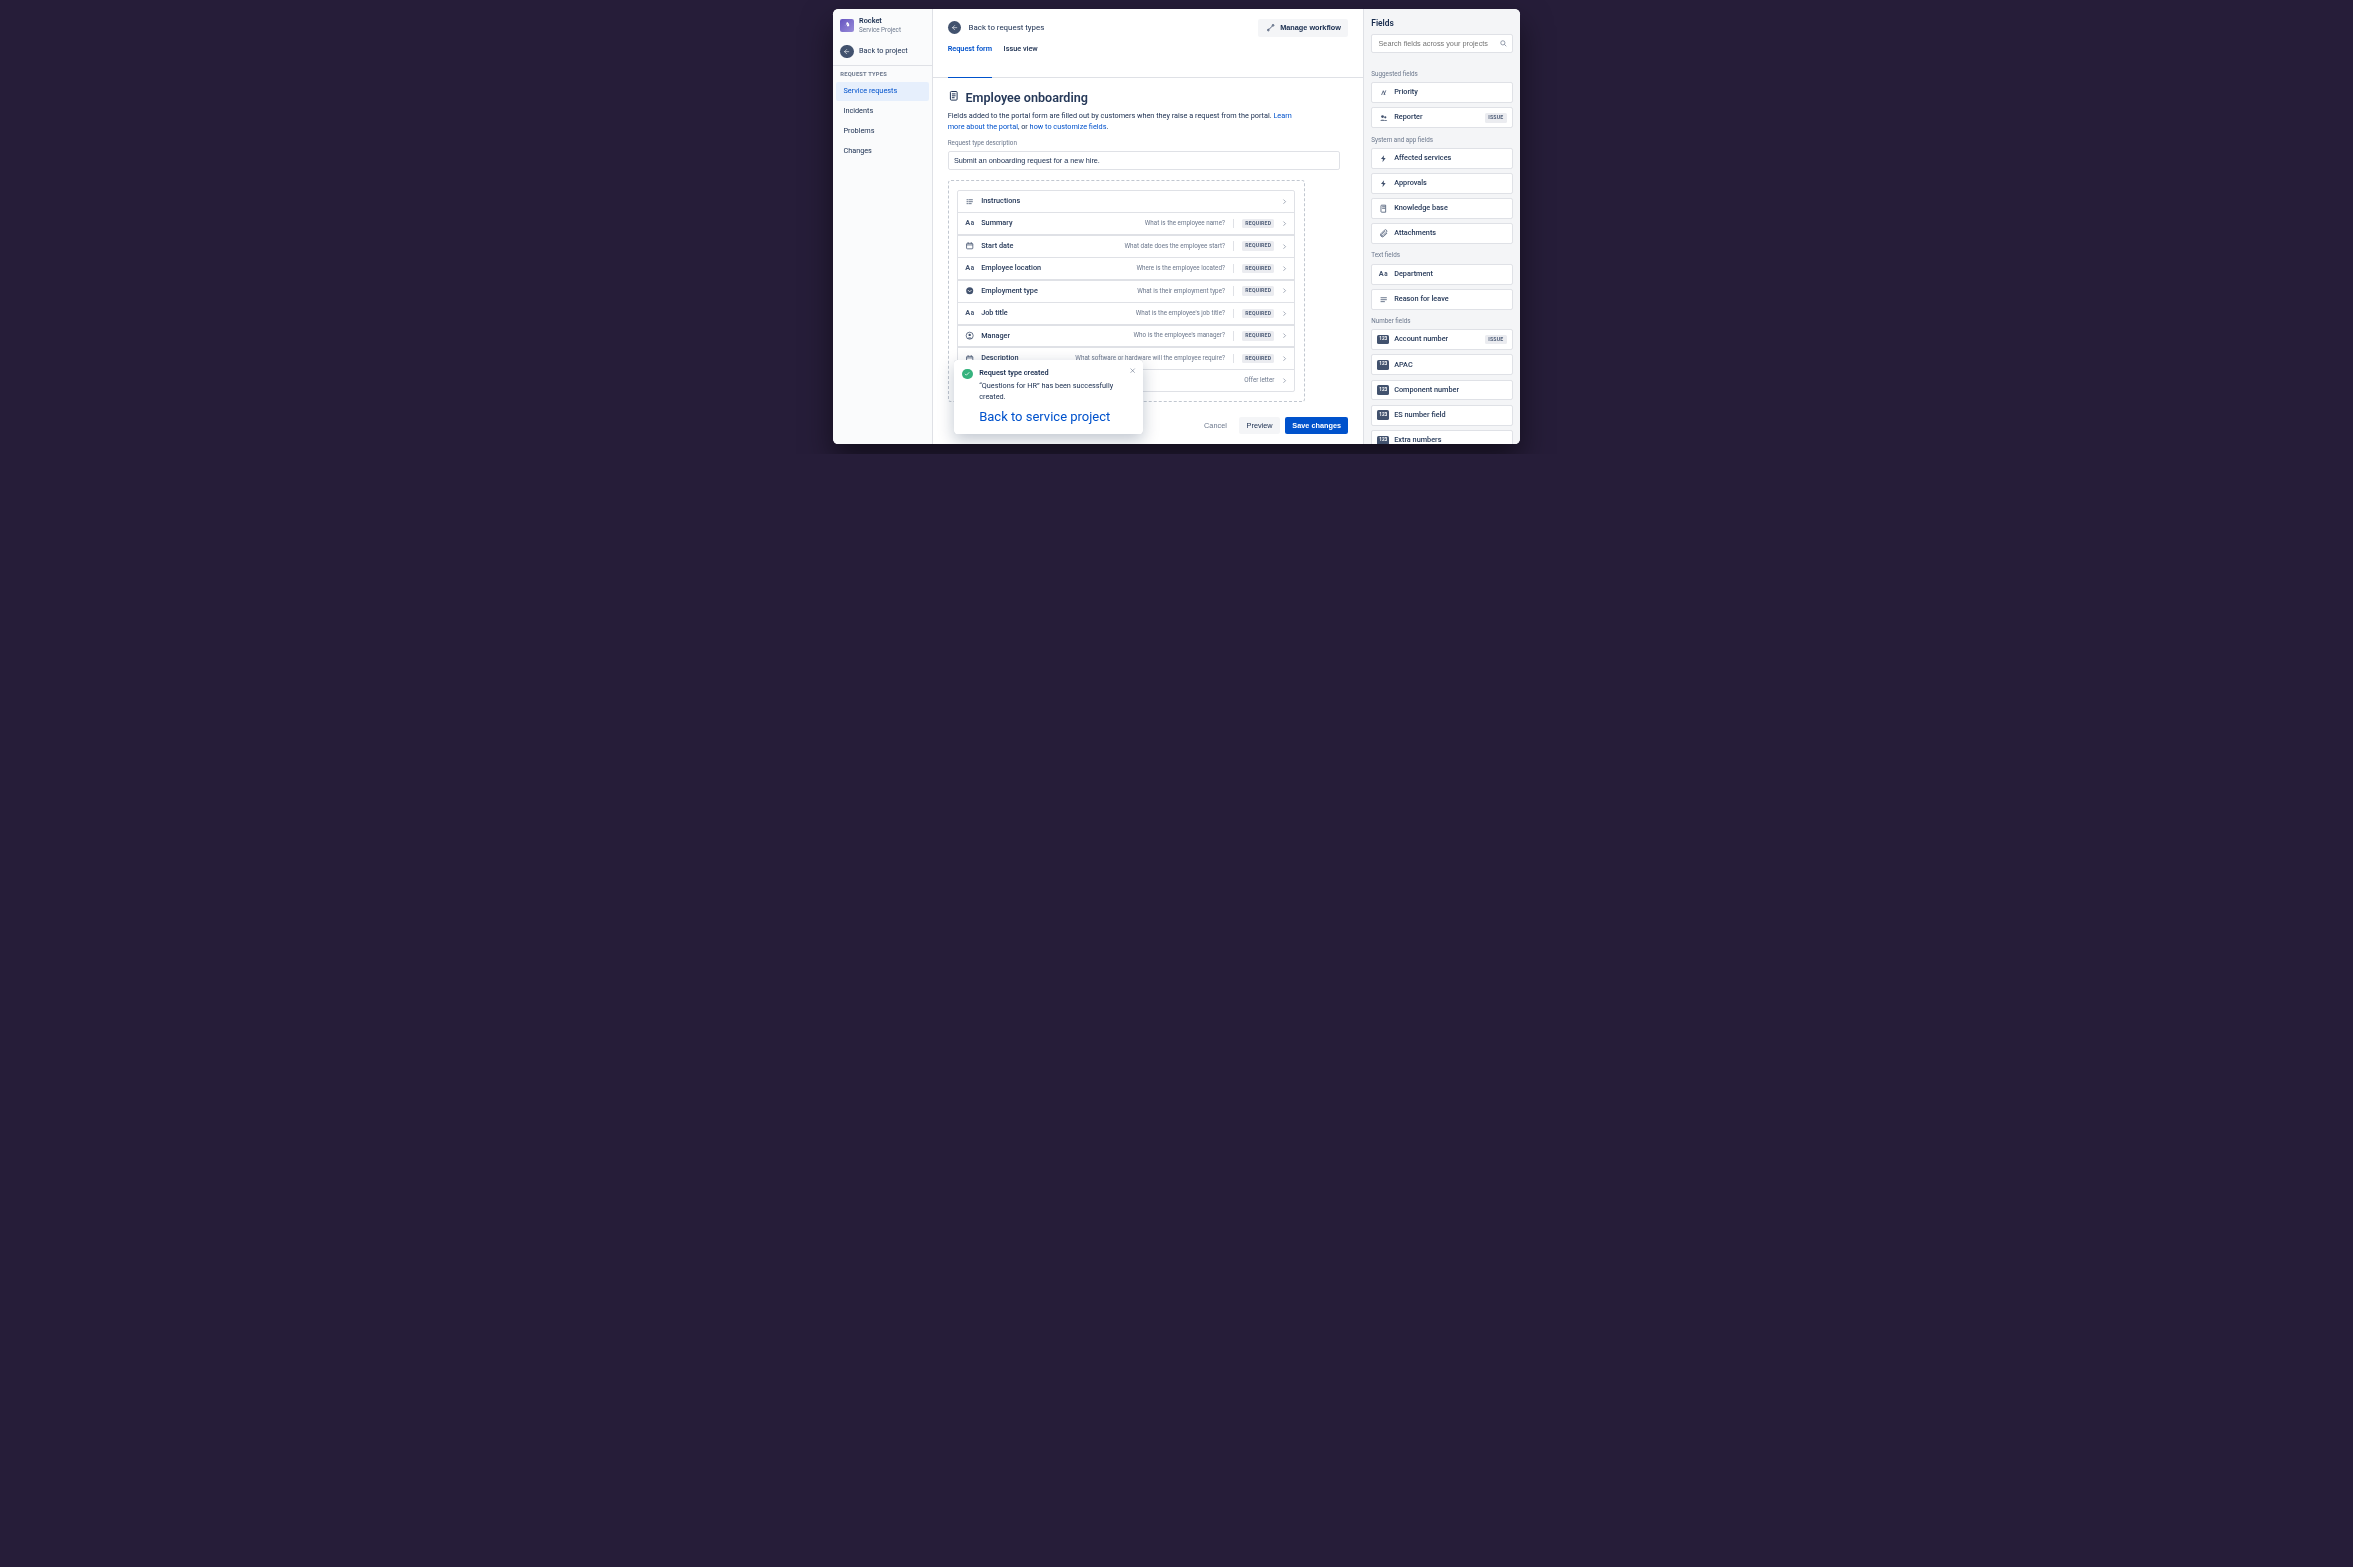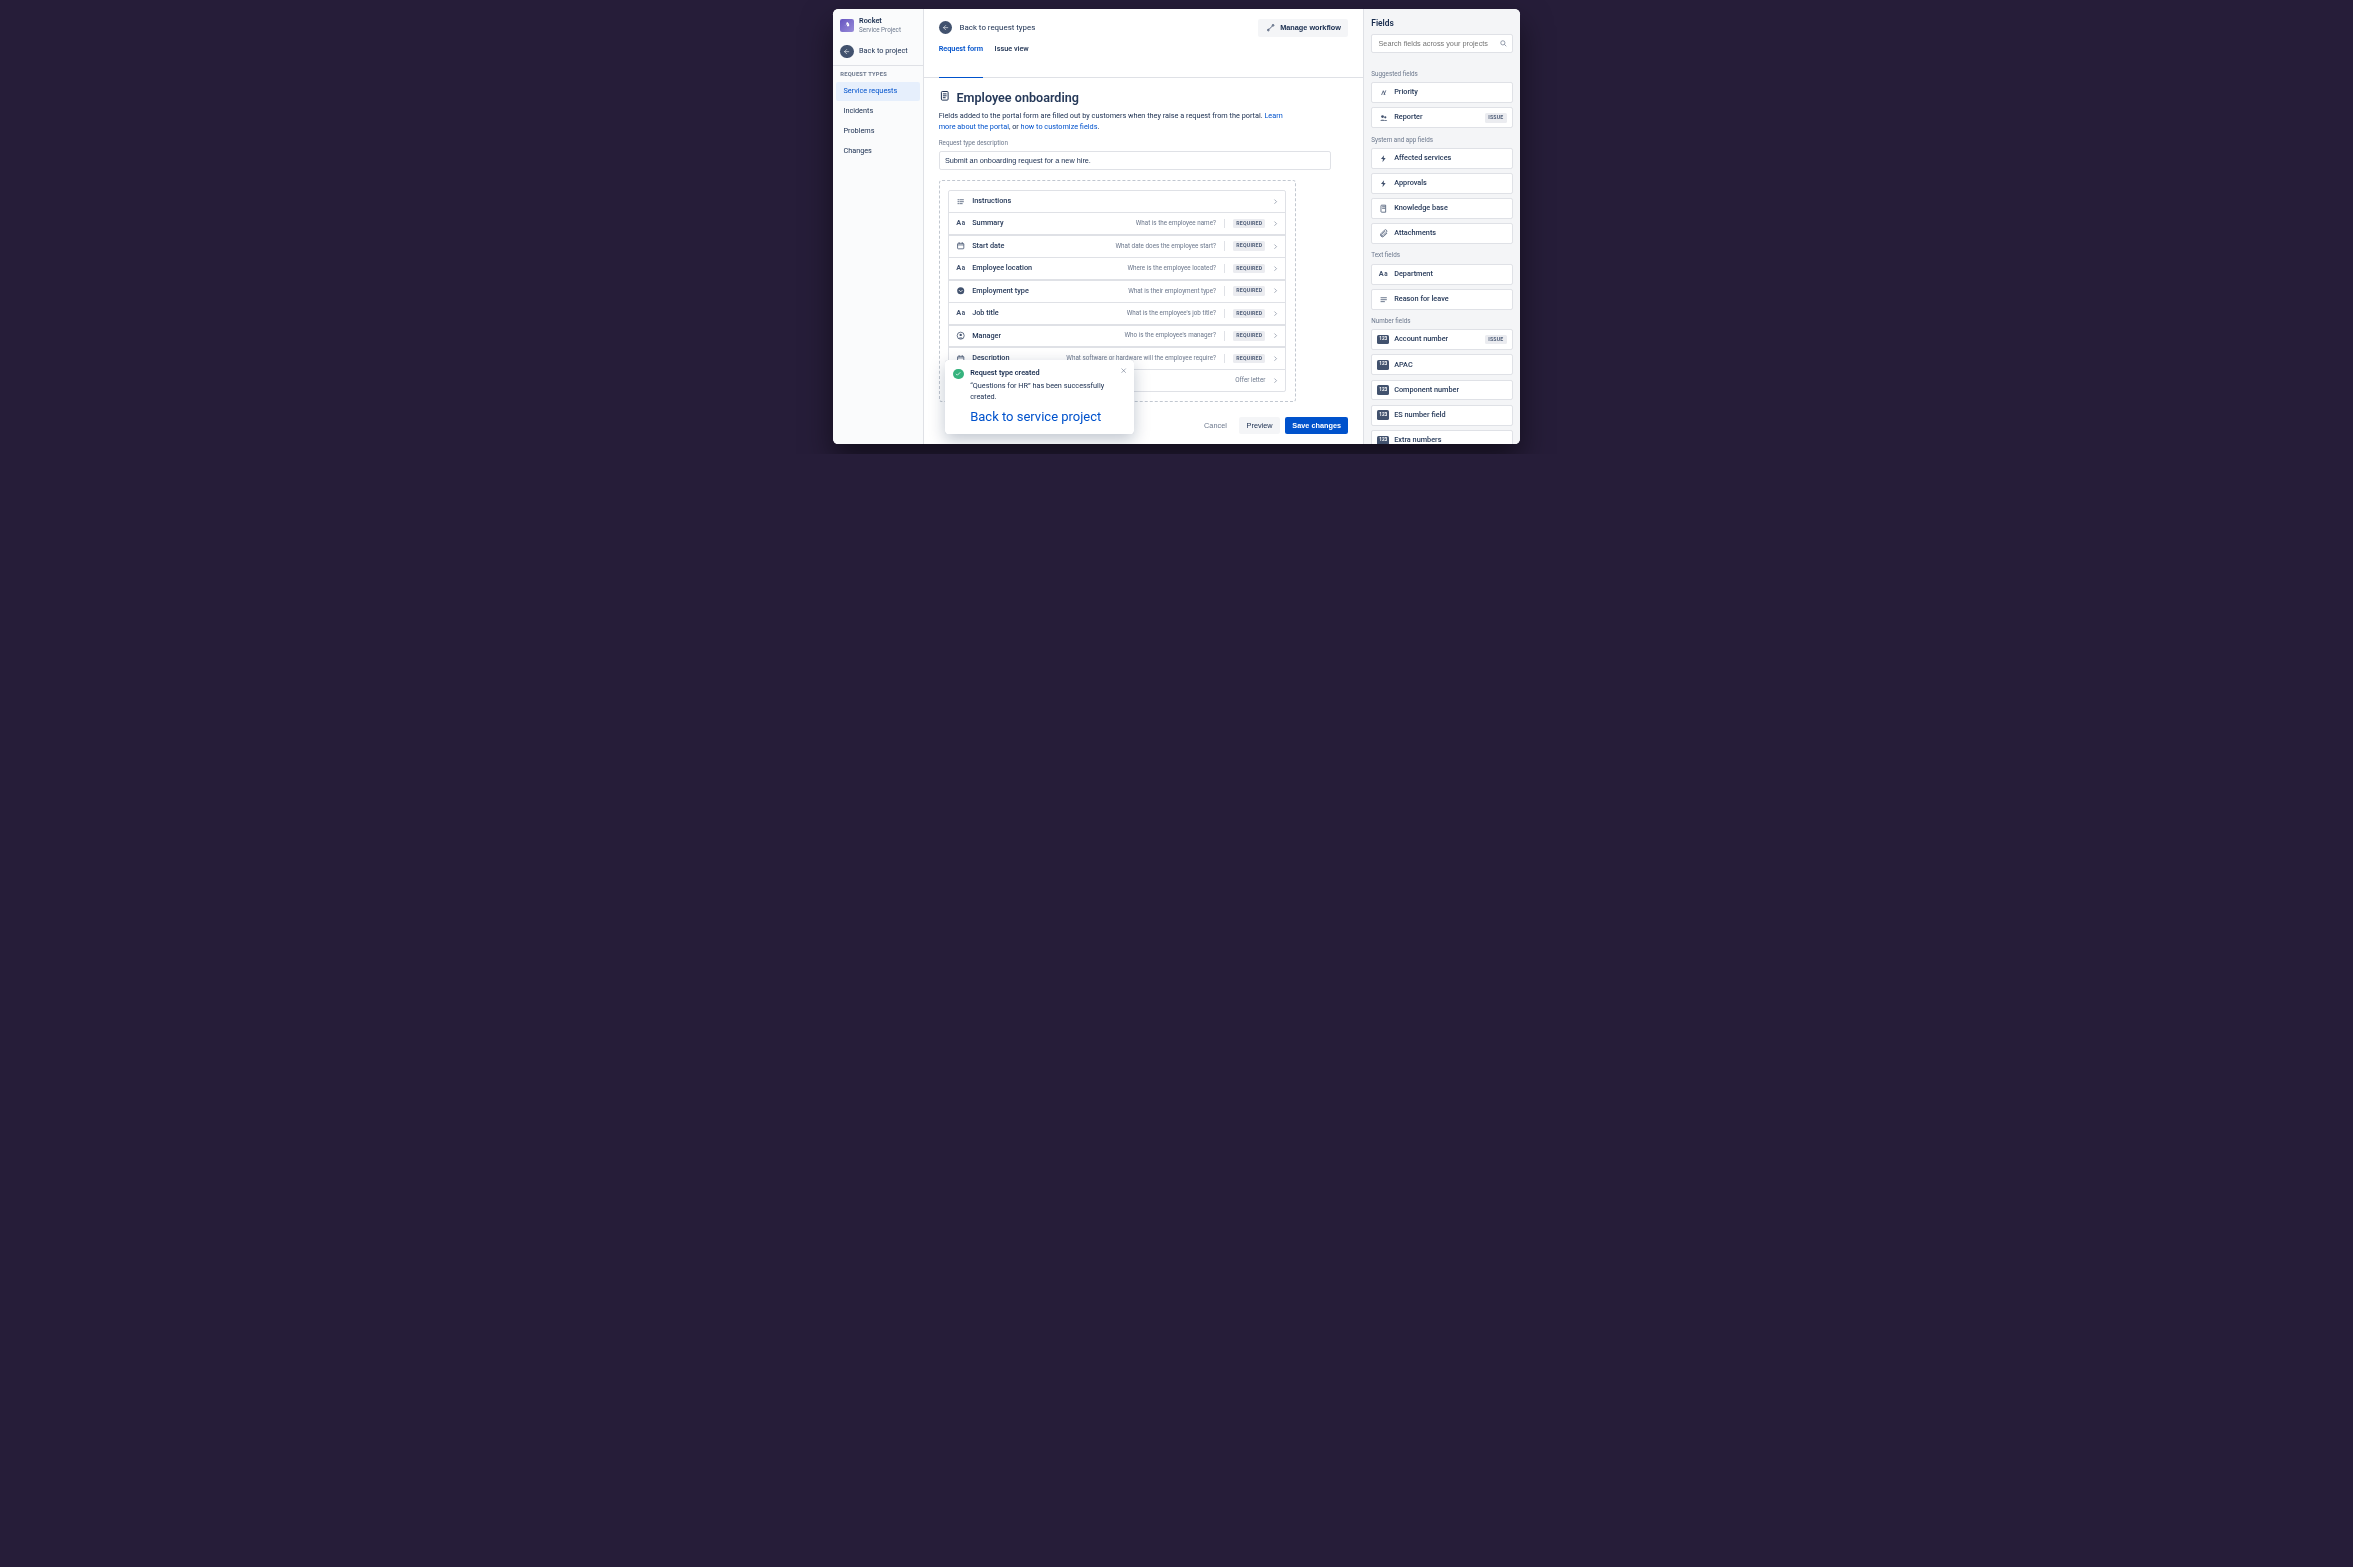--- a/index.html
+++ b/index.html
@@ -37,21 +37,21 @@
     background: var(--bg);
     border-radius: 5.2px;
     box-shadow: 0 15.7px 31px rgba(0,0,0,0.5);
     display: flex;
     height: 435px;
     overflow: hidden;
   }
 
   
   .sidebar {
-    width: 91px;
+    width: 100px;
     background: var(--bg-subtle);
     border-right: 0.5px solid var(--border);
     display:flex;
     flex-direction: column;
     padding-top: 2.1px;
   }
   .project-header {
     display:flex;
     align-items:center;
     gap:5.2px;

